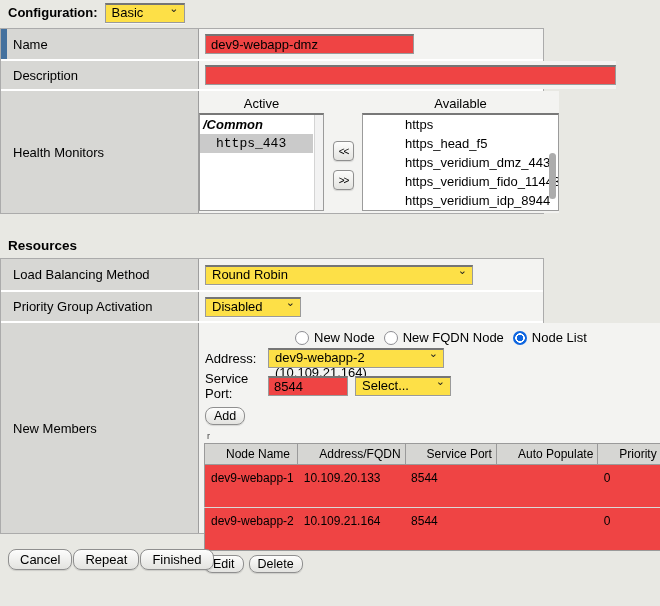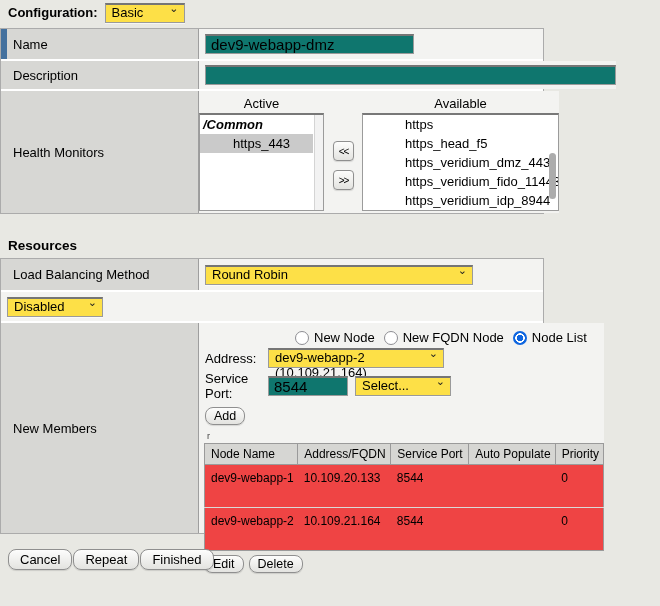--- a/index.html
+++ b/index.html
@@ -15,22 +15,22 @@
   .config-bar .cfg-label { font-weight:bold; }
 
   
   .sel {
     background:#fde047; border:1px solid #9a9a9a; border-top:2px solid #757575;
     height:20px; display:inline-flex; align-items:flex-start; justify-content:space-between;
     padding:0 5px 0 6px; cursor:default; box-shadow:0 1px 0 rgba(255,255,255,.6);
   }
   .sel .chev { font-size:11px; color:#222; margin-left:6px; line-height:10px; transform:translateY(-2px); }
   .txt {
-    background:#0f766e; border:1px solid #9a9a9a; border-top:2px solid #757575;
-    height:20px; padding:0 5px; font-family:"Liberation Sans", sans-serif; font-size:15px; color:#000;
+    background:#ef4444; border:1px solid #9a9a9a; border-top:2px solid #757575;
+    height:20px; padding:0 5px; font-family:"Liberation Sans", sans-serif; font-size:13px; color:#000;
   }
   .btn {
     display:inline-flex; align-items:center; justify-content:center;
     padding:2px 11px; font-family:"Liberation Sans", sans-serif; font-size:13px;
     background:linear-gradient(#fdfdfc,#e3e3e0); border:1px solid #8f8f8f; border-radius:8px;
     box-shadow:0 1px 1px rgba(0,0,0,.12); color:#000; cursor:default;
   }
 
   
   .ftable { position:absolute; left:0; width:544px; border:1px solid #ababab; background:#f3f3f1; }
@@ -50,21 +50,21 @@
   .hm-col { display:flex; flex-direction:column; align-items:center; }
   .hm-head { height:17px; line-height:17px; margin-bottom:1px; }
   .listbox {
     background:#fff; border:1px solid #9b9b9b; border-top:2px solid #787878;
     height:98px; position:relative; overflow:hidden; text-align:left;
   }
   .lb-active { width:125px; }
   .lb-avail { width:197px; }
   .lb-item { line-height:19px; white-space:nowrap; }
   .lb-group { font-weight:bold; font-style:italic; padding-left:3px; }
-  .lb-sel { padding-left:33px; background:#cacaca; margin-right:10px; }
+  .lb-sel { padding-left:16px; background:#cacaca; margin-right:10px;font-family:Liberation Mono, monospace; }
   .lb-indent { padding-left:42px; }
   .sb-track { position:absolute; right:0; top:0; bottom:0; width:9px; background:#f2f2f2; border-left:1px solid #d4d4d4; }
   .sb-thumb { position:absolute; right:2px; top:38px; width:7px; height:46px; background:#acacac; border-radius:4px; }
   .hm-mid { display:flex; flex-direction:column; gap:9px; margin:46px 8px 0 9px; }
   .mv-btn { width:21px; height:20px; padding:0; font-size:10px; letter-spacing:-1px; border-radius:4px; }
 
   
   .nm-value { display:block; padding:0; }
   .radio-row { display:flex; align-items:center; margin:7px 0 3px 96px; }
   .radio-wrap { display:flex; align-items:flex-end; margin-right:9px; }
@@ -77,21 +77,21 @@
     background:radial-gradient(circle at 50% 50%, #0f66e0 0 3px, #fff 3.3px 4.6px, #0f66e0 4.9px 100%);
   }
   .nm-line { display:flex; align-items:center; margin:3px 0 0 6px; }
   .nm-line .lbl { width:63px; flex:none; }
   .add-row { margin:6px 0 0 6px; }
   .stray { margin:7px 0 0 8px; font-size:9px; line-height:8px; color:#444; }
 
   .members-table { margin:3px 0 0 5px; width:400px; border-collapse:collapse; font-size:12px; }
   .members-table th {
     background:#d6d6d3; font-weight:normal; text-align:left;
-    border:1px solid #9a9a9a; padding:3px 4px 3px 6px; height:21px; white-space:nowrap;
+    border:1px solid #9a9a9a; padding:3px 4px 3px 21px; height:21px; white-space:nowrap;
   }
   .members-table td {
     background:#ef4444; border-bottom:1px solid #dadad7; padding:6px 4px 22px 6px;
     height:26px; white-space:nowrap;
   }
   .members-table tr td:first-child, .members-table tr th:first-child { border-left:1px solid #9a9a9a; }
   .members-table tr td:last-child, .members-table tr th:last-child { border-right:1px solid #9a9a9a; }
   .members-table tr:last-child td { border-bottom:1px solid #9a9a9a; }
   .col-node{width:92px;} .col-addr{width:96px;} .col-port{width:84px;} .col-auto{width:86px;} .col-prio{width:42px;}
   .table-actions { display:flex; gap:5px; margin:4px 0 0 5px; }
@@ -176,20 +176,23 @@
       </div>
       <div class="fvalue">
         <span class="sel" style="width:268px">
           <span>Round Robin</span>
           <span class="chev">⌄</span>
         </span>
       </div>
     </div>
 
     <div class="frow" style="height:31px">
+      <div class="flabel">
+        <span>Priority Group Activation</span>
+      </div>
       <div class="fvalue">
         <span class="sel" style="width:96px">
           <span>Disabled</span>
           <span class="chev">⌄</span>
         </span>
       </div>
     </div>
 
     <div class="frow" style="height:212px">
       <div class="flabel">

